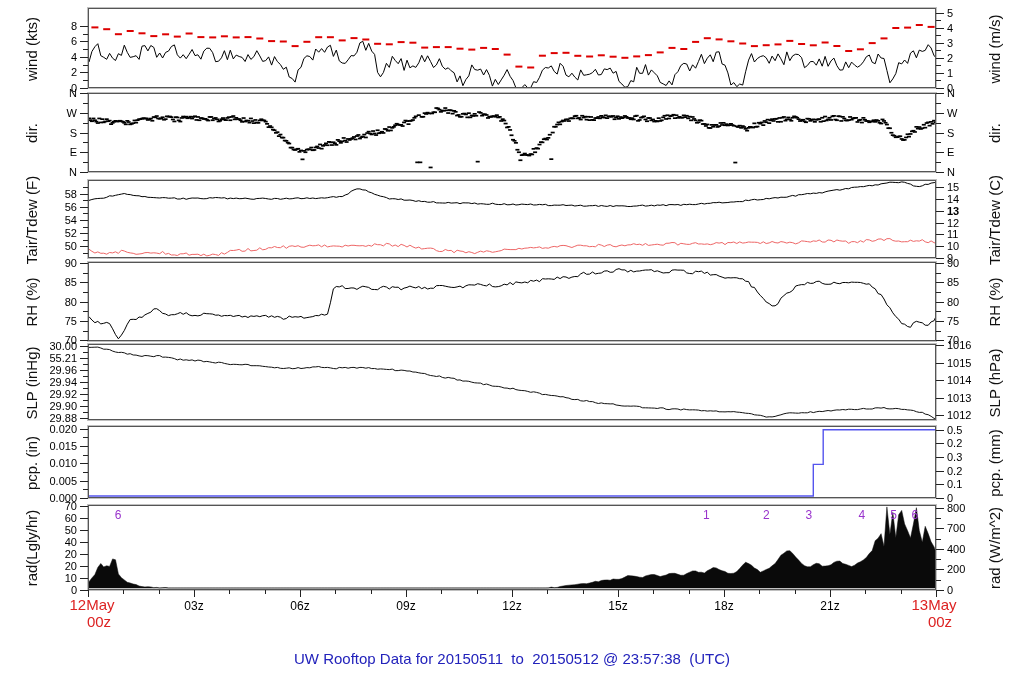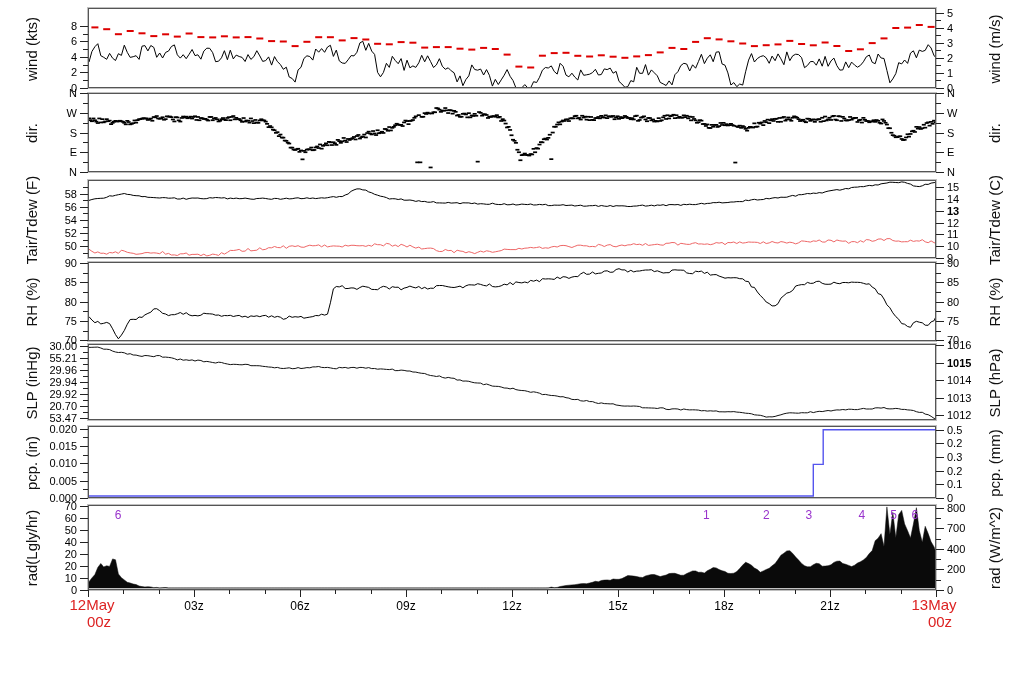--- a/index.html
+++ b/index.html
@@ -46,20 +46,21 @@
   <div class="ann red" style="left:106px;top:11px">10 min. peak winds in red</div>
   <div class="ann blue" style="left:108px;top:441px">Tip increments are 0.01in. (0.254mm.)</div>
   <div class="ann purple" style="left:245px;top:502px">Sum of previous day</div>
   <div class="ann purple" style="left:245px;top:514px">&lt;--- 6.27 MJoules/m^2</div>
 
   <div class="datelab" style="left:60px;top:596px">12May</div>
   <div class="datelab" style="left:67px;top:613px">00z</div>
   <div class="datelab" style="left:902px;top:596px">13May</div>
   <div class="datelab" style="left:908px;top:613px">00z</div>
 
+  <div id="title">UW Rooftop Data for 20150511  to  20150512 @ 23:57:38  (UTC)</div>
 <div class="panel" style="left: 88px; top: 8px; width: 846px; height: 78px;">
       <svg width="846" height="78">
         <polyline points="0.0,53.0 2.9,42.5 5.9,37.7 8.8,34.7 11.8,46.7 14.7,48.3 17.7,50.3 20.6,44.4 23.6,49.2 26.5,51.5 29.4,44.7 32.4,46.4 35.3,36.2 38.3,43.4 41.2,48.4 44.2,47.7 47.1,46.7 50.1,50.4 53.0,37.2 55.9,36.6 58.9,41.9 61.8,36.5 64.8,38.4 67.7,48.3 70.7,44.0 73.6,49.0 76.6,43.4 79.5,42.1 82.4,37.5 85.4,35.9 88.3,45.8 91.3,49.1 94.2,45.7 97.2,49.7 100.1,45.3 103.1,40.5 106.0,46.6 108.9,45.8 111.9,50.2 114.8,42.1 117.8,39.2 120.7,39.3 123.7,43.7 126.6,52.7 129.6,52.2 132.5,48.8 135.4,41.7 138.4,50.7 141.3,41.2 144.3,49.9 147.2,46.1 150.2,47.5 153.1,48.4 156.1,52.5 159.0,45.6 161.9,50.4 164.9,47.6 167.8,41.7 170.8,46.9 173.7,52.4 176.7,51.6 179.6,47.9 182.6,56.1 185.5,47.6 188.4,52.6 191.4,55.5 194.3,60.3 197.3,58.2 200.2,68.0 203.2,69.5 206.1,73.1 209.1,60.9 212.0,58.3 214.9,49.5 217.9,46.8 220.8,47.5 223.8,51.1 226.7,40.0 229.7,43.2 232.6,39.6 235.6,43.3 238.5,38.0 241.4,36.3 244.4,47.4 247.3,41.1 250.3,51.9 253.2,54.0 256.2,54.4 259.1,50.8 262.1,46.6 265.0,46.9 267.9,43.3 270.9,33.9 273.8,32.3 276.8,41.3 279.7,34.4 282.7,42.1 285.6,45.4 288.6,63.4 291.5,67.8 294.4,63.5 297.4,54.3 300.3,58.4 303.3,47.3 306.2,51.4 309.2,54.7 312.1,49.6 315.1,61.4 318.0,51.2 320.9,58.8 323.9,56.9 326.8,58.4 329.8,53.8 332.7,46.3 335.7,52.8 338.6,46.8 341.6,52.6 344.5,58.5 347.4,55.9 350.4,49.7 353.3,57.2 356.3,60.3 359.2,58.8 362.2,61.8 365.1,63.8 368.1,72.9 371.0,66.9 373.9,76.7 376.9,70.5 379.8,66.9 382.8,55.9 385.7,60.5 388.7,61.2 391.6,60.0 394.6,66.0 397.5,60.6 400.4,66.3 403.4,77.1 406.3,70.4 409.3,75.5 412.2,70.9 415.2,66.2 418.1,60.6 421.1,67.3 424.0,71.5 426.9,78.8 429.9,78.8 432.8,78.8 435.8,75.6 438.7,78.8 441.7,78.8 444.6,72.7 447.6,73.5 450.5,68.3 453.4,61.2 456.4,58.5 459.3,59.0 462.3,56.9 465.2,62.4 468.2,65.1 471.1,54.3 474.1,57.3 477.0,66.1 479.9,67.8 482.9,64.2 485.8,68.1 488.8,71.0 491.7,60.9 494.7,66.3 497.6,65.8 500.6,65.2 503.5,63.6 506.4,60.3 509.4,66.0 512.3,65.5 515.3,59.9 518.2,60.6 521.2,59.1 524.1,64.2 527.1,62.4 530.0,72.4 532.9,75.0 535.9,78.3 538.8,77.6 541.8,71.6 544.7,72.8 547.7,58.3 550.6,64.3 553.6,64.3 556.5,55.6 559.4,66.1 562.4,60.9 565.3,63.8 568.3,66.8 571.2,73.4 574.2,74.9 577.1,76.5 580.1,71.9 583.0,75.9 585.9,65.7 588.9,62.7 591.8,56.6 594.8,54.3 597.7,55.0 600.7,62.0 603.6,55.8 606.6,59.2 609.5,52.4 612.4,45.3 615.4,54.6 618.3,49.2 621.3,45.8 624.2,52.7 627.2,43.1 630.1,42.8 633.1,55.0 636.0,56.2 638.9,63.9 641.9,76.0 644.8,73.6 647.8,77.7 650.7,75.0 653.7,76.1 656.6,62.8 659.6,51.1 662.5,44.6 665.4,53.0 668.4,49.5 671.3,47.6 674.3,46.7 677.2,48.8 680.2,54.3 683.1,47.1 686.1,51.7 689.0,44.9 691.9,49.8 694.9,55.7 697.8,42.9 700.8,51.7 703.7,46.8 706.7,45.2 709.6,45.6 712.6,48.7 715.5,58.7 718.4,56.5 721.4,52.6 724.3,52.5 727.3,56.2 730.2,49.9 733.2,57.2 736.1,47.4 739.1,57.3 742.0,51.9 744.9,49.1 747.9,56.7 750.8,61.1 753.8,60.9 756.7,52.9 759.7,58.7 762.6,53.1 765.6,56.1 768.5,58.2 771.4,56.4 774.4,52.8 777.3,47.8 780.3,46.0 783.2,53.3 786.2,54.7 789.1,45.0 792.1,49.0 795.0,49.5 797.9,61.4 800.9,73.8 803.8,69.9 806.8,64.6 809.7,53.7 812.7,54.9 815.6,51.0 818.6,54.4 821.5,44.1 824.4,41.8 827.4,48.8 830.3,41.1 833.3,42.4 836.2,41.4 839.2,35.7 842.1,39.0 845.1,46.8 848.0,49.3" fill="none" stroke="#000000" stroke-width="1"></polyline>
         <rect x="2.4" y="17.4" width="7" height="2" fill="#dd0000"></rect>
         <rect x="14.2" y="19.2" width="7" height="2" fill="#dd0000"></rect>
         <rect x="25.9" y="24.2" width="7" height="2" fill="#dd0000"></rect>
         <rect x="37.7" y="21.0" width="7" height="2" fill="#dd0000"></rect>
         <rect x="49.5" y="23.3" width="7" height="2" fill="#dd0000"></rect>
         <rect x="61.3" y="26.1" width="7" height="2" fill="#dd0000"></rect>
         <rect x="73.1" y="24.3" width="7" height="2" fill="#dd0000"></rect>
@@ -837,23 +838,23 @@
     <div class="tick" style="left: 936px; top: 331px; width: 5px; height: 1px;"></div>
     <div class="tick" style="left: 936px; top: 311px; width: 5px; height: 1px;"></div>
     <div class="tick" style="left: 936px; top: 292px; width: 5px; height: 1px;"></div>
     <div class="tick" style="left: 936px; top: 273px; width: 5px; height: 1px;"></div>
     <div class="panel" style="left: 88px; top: 344px; width: 846px; height: 74px;">
       <svg width="846" height="74">
         <polyline points="0.0,2.4 2.9,2.3 5.9,2.2 8.8,2.1 11.8,3.0 14.7,4.2 17.7,4.2 20.6,4.6 23.6,6.1 26.5,7.0 29.4,7.5 32.4,7.3 35.3,7.8 38.3,9.2 41.2,8.7 44.2,10.0 47.1,10.1 50.1,10.9 53.0,11.4 55.9,10.5 58.9,10.7 61.8,11.2 64.8,11.7 67.7,10.6 70.7,10.6 73.6,12.2 76.6,12.1 79.5,12.4 82.4,12.8 85.4,13.6 88.3,14.9 91.3,14.0 94.2,15.2 97.2,14.8 100.1,15.4 103.1,14.9 106.0,16.0 108.9,15.1 111.9,15.5 114.8,16.8 117.8,16.4 120.7,16.9 123.7,17.5 126.6,18.0 129.6,17.2 132.5,17.5 135.4,18.4 138.4,19.0 141.3,19.6 144.3,19.3 147.2,19.4 150.2,19.7 153.1,19.8 156.1,19.3 159.0,19.5 161.9,20.7 164.9,20.7 167.8,20.7 170.8,20.8 173.7,21.3 176.7,21.6 179.6,22.0 182.6,22.2 185.5,22.8 188.4,22.4 191.4,23.3 194.3,23.5 197.3,23.2 200.2,22.8 203.2,23.7 206.1,23.5 209.1,22.6 212.0,23.5 214.9,23.2 217.9,22.6 220.8,22.8 223.8,21.9 226.7,21.9 229.7,21.5 232.6,22.4 235.6,22.6 238.5,22.4 241.4,22.9 244.4,23.5 247.3,23.8 250.3,22.4 253.2,22.8 256.2,22.4 259.1,23.2 262.1,22.5 265.0,22.4 267.9,23.2 270.9,22.4 273.8,22.5 276.8,23.2 279.7,22.6 282.7,23.6 285.6,23.5 288.6,24.2 291.5,23.9 294.4,24.1 297.4,24.4 300.3,24.6 303.3,24.1 306.2,25.6 309.2,25.6 312.1,25.1 315.1,25.4 318.0,26.0 320.9,26.0 323.9,27.0 326.8,27.1 329.8,27.8 332.7,28.3 335.7,28.5 338.6,29.7 341.6,30.5 344.5,30.9 347.4,31.5 350.4,30.9 353.3,32.4 356.3,33.1 359.2,32.4 362.2,33.1 365.1,33.3 368.1,35.1 371.0,34.9 373.9,36.1 376.9,36.0 379.8,36.3 382.8,37.2 385.7,37.8 388.7,38.0 391.6,38.1 394.6,39.7 397.5,39.0 400.4,40.0 403.4,41.1 406.3,41.3 409.3,41.4 412.2,42.0 415.2,43.0 418.1,43.1 421.1,43.9 424.0,43.2 426.9,44.6 429.9,45.2 432.8,45.5 435.8,45.7 438.7,46.4 441.7,47.3 444.6,46.8 447.6,47.4 450.5,48.2 453.4,49.6 456.4,49.4 459.3,50.0 462.3,50.5 465.2,50.6 468.2,51.1 471.1,51.8 474.1,51.7 477.0,52.7 479.9,53.1 482.9,54.4 485.8,54.6 488.8,54.4 491.7,55.8 494.7,56.1 497.6,55.5 500.6,56.6 503.5,56.6 506.4,57.7 509.4,58.5 512.3,57.9 515.3,58.6 518.2,58.7 521.2,58.9 524.1,58.8 527.1,60.0 530.0,60.4 532.9,60.9 535.9,61.1 538.8,61.0 541.8,61.2 544.7,61.0 547.7,61.2 550.6,61.5 553.6,62.8 556.5,62.8 559.4,62.9 562.4,63.0 565.3,63.1 568.3,63.5 571.2,62.8 574.2,62.9 577.1,64.3 580.1,64.6 583.0,63.9 585.9,63.8 588.9,64.0 591.8,65.0 594.8,64.0 597.7,64.6 600.7,64.9 603.6,64.8 606.6,64.9 609.5,65.1 612.4,65.8 615.4,65.6 618.3,66.1 621.3,65.8 624.2,66.1 627.2,65.9 630.1,66.8 633.1,66.8 636.0,66.9 638.9,66.7 641.9,66.8 644.8,66.6 647.8,67.1 650.7,67.3 653.7,67.7 656.6,68.2 659.6,68.4 662.5,68.8 665.4,69.8 668.4,70.1 671.3,70.3 674.3,71.1 677.2,72.1 680.2,71.8 683.1,71.9 686.1,71.4 689.0,70.5 691.9,69.8 694.9,68.8 697.8,68.2 700.8,67.8 703.7,67.9 706.7,68.1 709.6,68.2 712.6,67.7 715.5,67.8 718.4,67.8 721.4,66.7 724.3,67.6 727.3,66.8 730.2,66.3 733.2,66.6 736.1,66.0 739.1,65.5 742.0,66.0 744.9,65.3 747.9,64.9 750.8,65.0 753.8,64.5 756.7,64.9 759.7,64.2 762.6,64.3 765.6,64.6 768.5,64.6 771.4,64.0 774.4,63.4 777.3,64.0 780.3,64.0 783.2,64.0 786.2,62.9 789.1,62.8 792.1,63.1 795.0,62.5 797.9,63.7 800.9,63.9 803.8,63.8 806.8,63.4 809.7,63.7 812.7,64.4 815.6,64.4 818.6,64.9 821.5,65.1 824.4,65.5 827.4,66.7 830.3,67.4 833.3,67.3 836.2,69.1 839.2,69.7 842.1,71.3 845.1,73.4 848.0,74.0" fill="none" stroke="#111111" stroke-width="1"></polyline>
       </svg>
     </div>
     <div class="tick" style="left: 80px; top: 418px; width: 8px; height: 1px;"></div>
-    <div class="ylab left" style="right: 947px; top: 411.625px;">53.47</div>
+    <div class="ylab left" style="right: 947px; top: 411.625px;">29.88</div>
     <div class="tick" style="left: 80px; top: 406px; width: 8px; height: 1px;"></div>
-    <div class="ylab left" style="right: 947px; top: 399.75px;">20.70</div>
+    <div class="ylab left" style="right: 947px; top: 399.75px;">29.90</div>
     <div class="tick" style="left: 80px; top: 394px; width: 8px; height: 1px;"></div>
     <div class="ylab left" style="right: 947px; top: 387.875px;">29.92</div>
     <div class="tick" style="left: 80px; top: 382px; width: 8px; height: 1px;"></div>
     <div class="ylab left" style="right: 947px; top: 376px;">29.94</div>
     <div class="tick" style="left: 80px; top: 370px; width: 8px; height: 1px;"></div>
     <div class="ylab left" style="right: 947px; top: 364.125px;">29.96</div>
     <div class="tick" style="left: 80px; top: 358px; width: 8px; height: 1px;"></div>
     <div class="ylab left" style="right: 947px; top: 352.25px;">55.21</div>
     <div class="tick" style="left: 80px; top: 346px; width: 8px; height: 1px;"></div>
     <div class="ylab left" style="right: 947px; top: 340.375px;">30.00</div>
@@ -863,21 +864,21 @@
     <div class="tick" style="left: 83px; top: 376px; width: 5px; height: 1px;"></div>
     <div class="tick" style="left: 83px; top: 364px; width: 5px; height: 1px;"></div>
     <div class="tick" style="left: 83px; top: 352px; width: 5px; height: 1px;"></div>
     <div class="tick" style="left: 936px; top: 415px; width: 8px; height: 1px;"></div>
     <div class="ylab" style="left: 947px; top: 409.272px;">1012</div>
     <div class="tick" style="left: 936px; top: 398px; width: 8px; height: 1px;"></div>
     <div class="ylab" style="left: 947px; top: 391.76px;">1013</div>
     <div class="tick" style="left: 936px; top: 380px; width: 8px; height: 1px;"></div>
     <div class="ylab" style="left: 947px; top: 374.249px;">1014</div>
     <div class="tick" style="left: 936px; top: 363px; width: 8px; height: 1px;"></div>
-    <div class="ylab" style="left: 947px; top: 356.737px; font-weight: bold;">1015</div>
+    <div class="ylab" style="left: 947px; top: 356.737px;">1015</div>
     <div class="tick" style="left: 936px; top: 345px; width: 8px; height: 1px;"></div>
     <div class="ylab" style="left: 947px; top: 339.226px;">1016</div>
     <div class="panel" style="left: 88px; top: 426px; width: 846px; height: 70px;">
       <svg width="846" height="70">
         <polyline points="0.0,69.0 724.3,69.0 724.3,37.4 734.2,37.4 734.2,2.8 848.0,2.8" fill="none" stroke="#5555ee" stroke-width="1.4"></polyline>
       </svg>
     </div>
     <div class="tick" style="left: 80px; top: 498px; width: 8px; height: 1px;"></div>
     <div class="ylab left" style="right: 947px; top: 492px;">0.000</div>
     <div class="tick" style="left: 80px; top: 481px; width: 8px; height: 1px;"></div>

